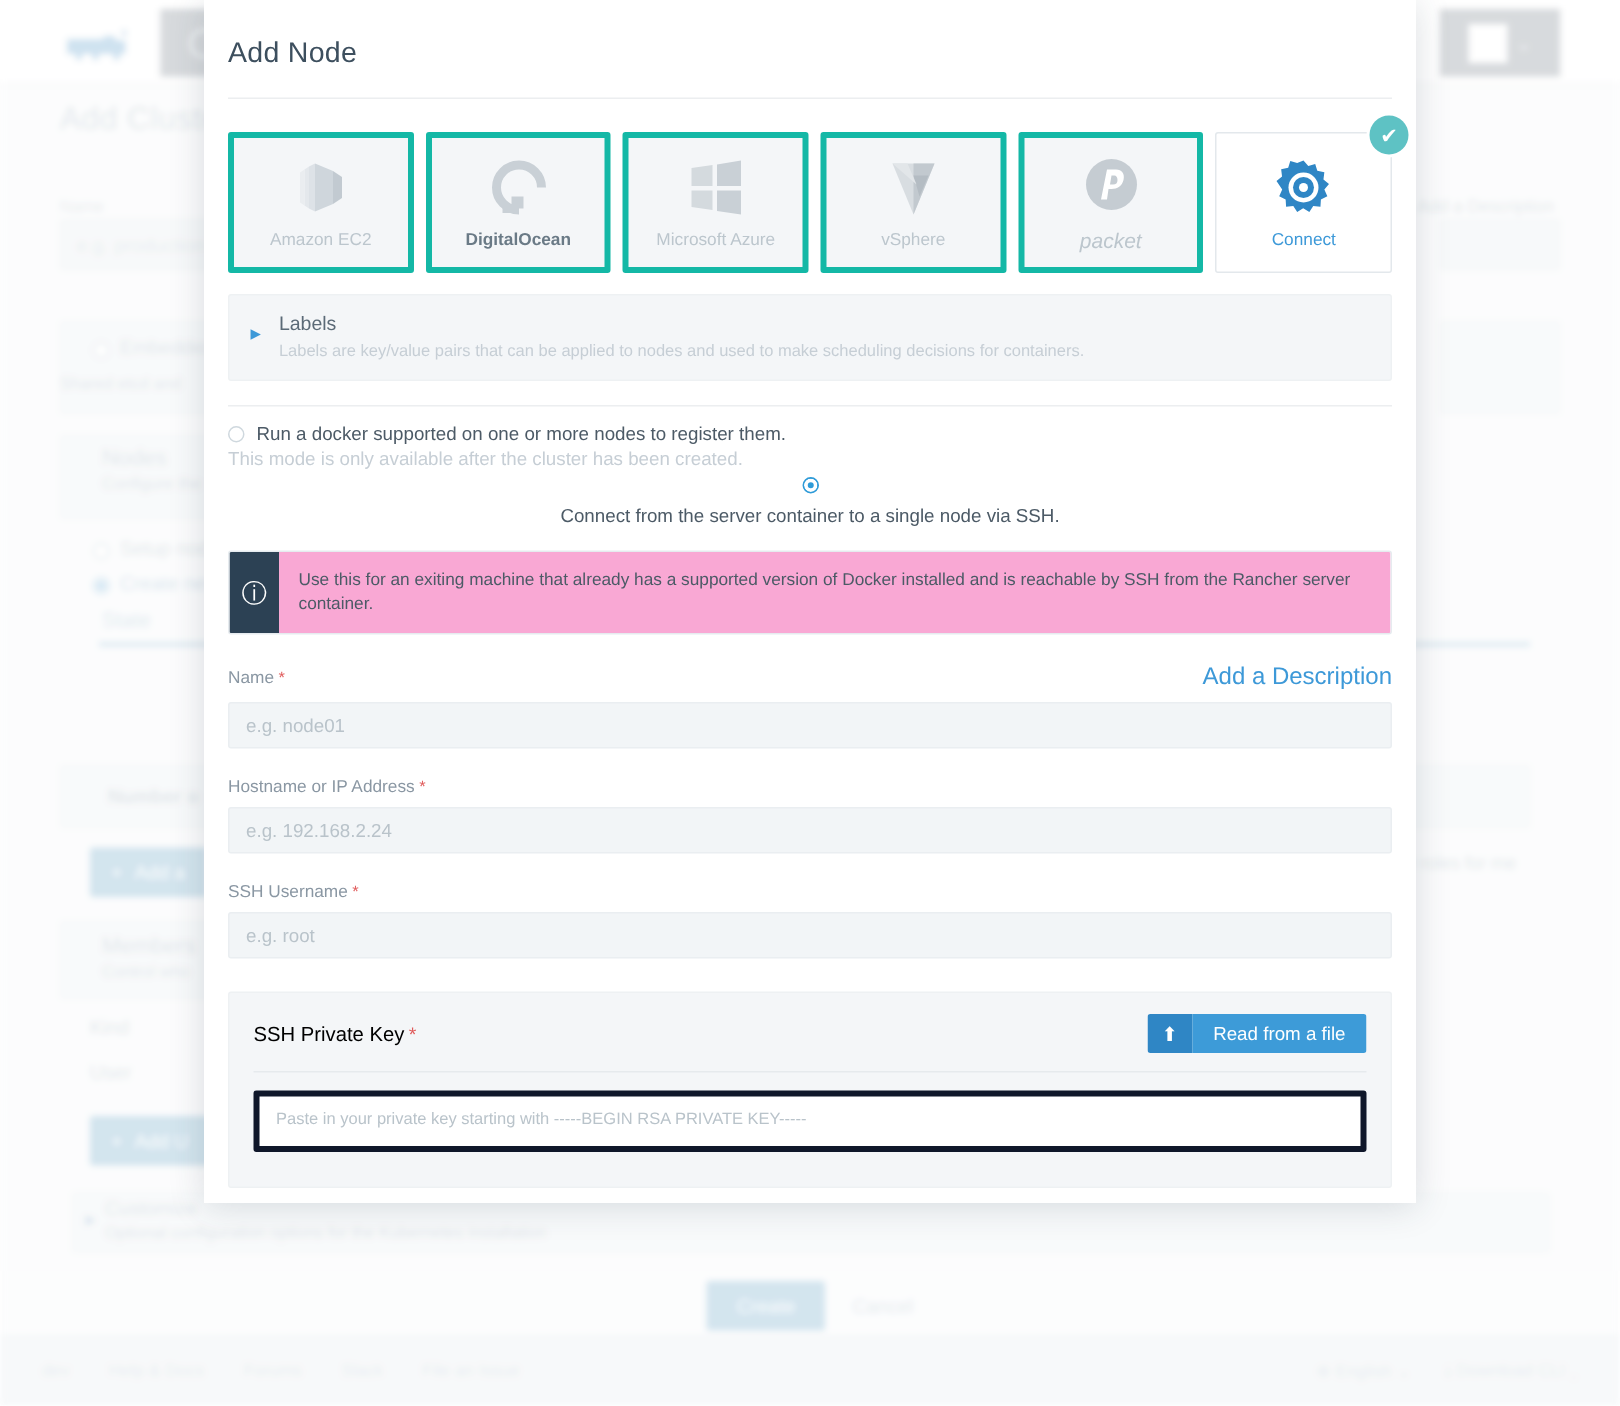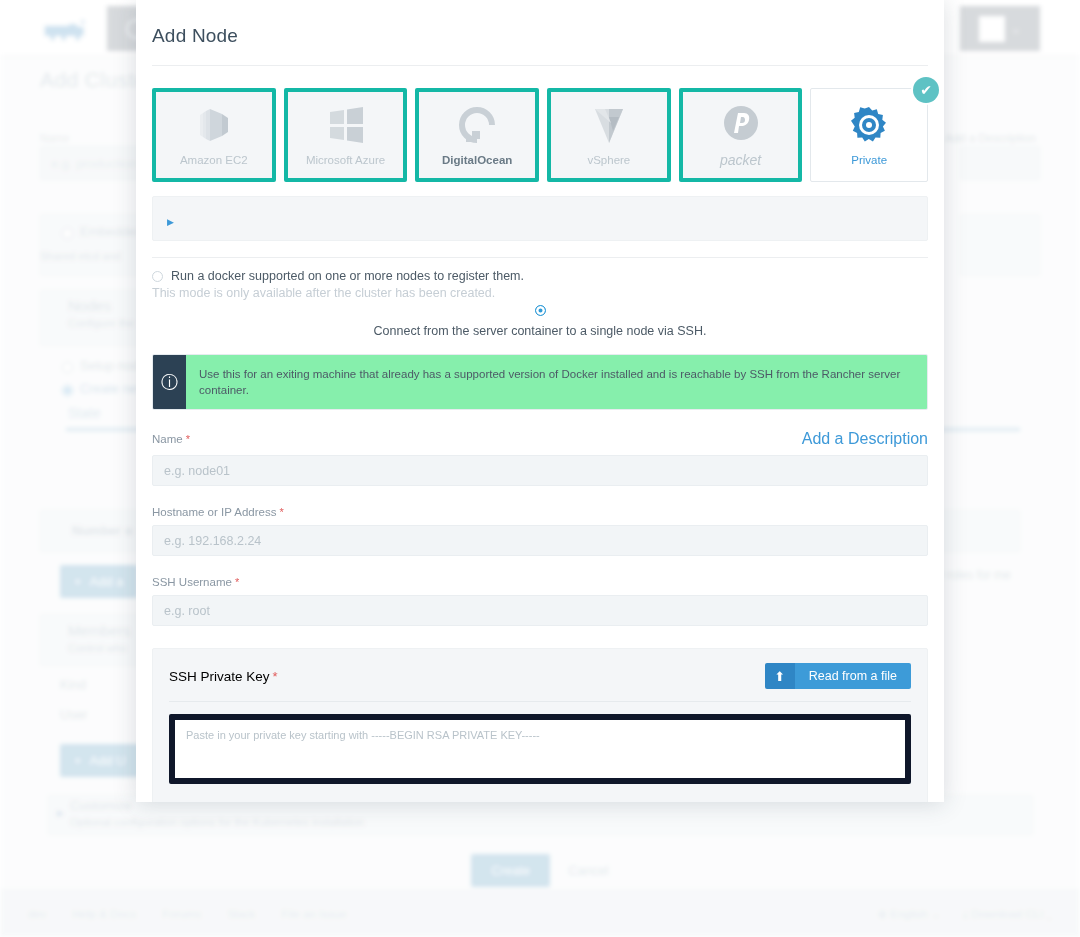--- a/index.html
+++ b/index.html
@@ -134,21 +134,21 @@
   .radio-row .rtext { font-size:12.5px; color:#4c5a66; }
   .radio-note { font-size:12.5px; color:#c6ced5; margin-top:3px; margin-left:0; }
 
   
   .banner { display:flex; margin-top:16px; border:1px solid #e6ebef; border-radius:2px; overflow:hidden; }
   .banner-icon {
     width:33px; background:#2c4154; color:#fff; flex:none;
     display:flex; align-items:center; justify-content:center; font-size:17px;
   }
   .banner-body {
-    background:#86efac; color:#4c5a66; font-size:11.5px; line-height:16px;
+    background:#f9a8d4; color:#4c5a66; font-size:11.5px; line-height:16px;
     padding:11px 13px; flex:1;
   }
 
   
   .field { margin-top:20px; }
   .flabel-row { display:flex; align-items:center; }
   .flabel { font-size:11.5px; color:#8a97a3; }
   .req { color:#e05c5c; margin-left:3px; font-size:11px; }
   .flink { margin-left:auto; font-size:16px; color:#3d99d8; cursor:pointer; }
   .finput {
@@ -172,22 +172,22 @@
   .filebtn .ic {
     background:#2f86c5; color:#fff; width:30px; display:flex;
     align-items:center; justify-content:center; font-size:13px;
   }
   .filebtn .tx {
     background:#3d9bd8; color:#fff; font-size:12.5px; padding:6px 14px;
     display:flex; align-items:center;
   }
   .keyhr { border-top:1px solid #e6eaed; margin-top:12px; }
   .keyarea {
-    margin-top:12px; width:100%; height:70px; background:#fff;
-    border:6px solid #0f172a; border-radius:2px; padding:9px 11px;
+    margin-top:12px; width:100%; height:41px; background:#fff;
+    border:4px solid #0f172a; border-radius:2px; padding:9px 11px;
     font-size:11px; color:#5b6a77; resize:none; font-family:"Liberation Sans", sans-serif;
   }
   .keyarea::placeholder { color:#b9c3ca; }
 </style>
 </head>
 <body>
 
 <div id="root">
 
   <div class="bg">
@@ -301,44 +301,44 @@
               <path fill="#e4e8ec" d="M7 8l3-2v28l-3-2z"></path>
               <path fill="#eaedf0" d="M4 10l3-2v24l-3-2z"></path>
               <path fill="#c2cad1" d="M26 9l6 4v14l-6 4z"></path>
             </svg>
           </div>
           <div class="dlabel">Amazon EC2</div>
         </div>
 
         <div class="driver">
           <div class="dicon">
+            <svg width="40" height="40" viewBox="0 0 40 40">
+              <path fill="none" stroke="#c9d0d6" stroke-width="6" d="M20 35a15 15 0 1 1 15-15"></path>
+              <rect fill="#c9d0d6" x="15" y="26" width="8" height="8"></rect>
+              <rect fill="#c9d0d6" x="9" y="32" width="5" height="5"></rect>
+            </svg>
+          </div>
+          <div class="dlabel" style="color:#6a7a86; font-weight:bold;">DigitalOcean</div>
+        </div>
+
+        <div class="driver">
+          <div class="dicon">
             <svg width="38" height="38" viewBox="0 0 38 38">
               <path fill="#d4dade" d="M3 6 17 4v14H3z"></path>
               <path fill="#c9d0d6" d="M20 3.6 36 1v17H20z"></path>
               <path fill="#d4dade" d="M3 21h14v13L3 32z"></path>
               <path fill="#c9d0d6" d="M20 21h16v16l-16-2.4z"></path>
             </svg>
           </div>
           <div class="dlabel">Microsoft Azure</div>
         </div>
 
         <div class="driver">
           <div class="dicon">
             <svg width="40" height="40" viewBox="0 0 40 40">
-              <path fill="none" stroke="#c9d0d6" stroke-width="6" d="M20 35a15 15 0 1 1 15-15"></path>
-              <rect fill="#c9d0d6" x="15" y="26" width="8" height="8"></rect>
-              <rect fill="#c9d0d6" x="9" y="32" width="5" height="5"></rect>
-            </svg>
-          </div>
-          <div class="dlabel" style="color:#6a7a86; font-weight:bold;">DigitalOcean</div>
-        </div>
-
-        <div class="driver">
-          <div class="dicon">
-            <svg width="40" height="40" viewBox="0 0 40 40">
               <path fill="#d8dde1" d="M6 4h28L20 38z"></path>
               <path fill="#c2c9cf" d="M20 4h14L20 38z"></path>
               <path fill="#b4bcc3" d="M20 12h10l-6 14z"></path>
               <path fill="#e2e6e9" d="M6 4h10l6 14z"></path>
             </svg>
           </div>
           <div class="dlabel">vSphere</div>
         </div>
 
         <div class="driver">
@@ -354,26 +354,30 @@
         <div class="driver selected">
           <div class="badge">✔</div>
           <div class="dicon">
             <svg width="40" height="40" viewBox="0 0 40 40">
               <path fill="#2f86c5" d="M20 2l3.2 3.6 4.6-1.3 1.4 4.6 4.7 1-.6 4.8 3.7 3-3.1 3.7 2 4.4-4.3 2.2-.3 4.8-4.8-.4-2.6 4-4.1-2.5-4 2.5-2.6-4-4.8.4-.3-4.8-4.3-2.2 2-4.4L2 15.7l3.7-3-.6-4.8 4.7-1 1.4-4.6 4.6 1.3z"></path>
               <circle cx="20" cy="20" r="10" fill="#fff"></circle>
               <circle cx="20" cy="20" r="7" fill="#2f86c5"></circle>
               <circle cx="20" cy="20" r="3" fill="#fff"></circle>
             </svg>
           </div>
-          <div class="dlabel">Private</div>
+          <div class="dlabel">Connect</div>
         </div>
       </div>
 
       <div class="accordion">
         <div class="caret">▶</div>
+        <div>
+          <div class="acc-title">Labels</div>
+          <div class="acc-sub">Labels are key/value pairs that can be applied to nodes and used to make scheduling decisions for containers.</div>
+        </div>
       </div>
 
       <div class="sep"></div>
 
       <div>
         <div class="radio-row">
           <div class="rad"></div>
           <div class="rtext">Run a docker supported on one or more nodes to register them.</div>
         </div>
         <div class="radio-note">This mode is only available after the cluster has been created.</div>

